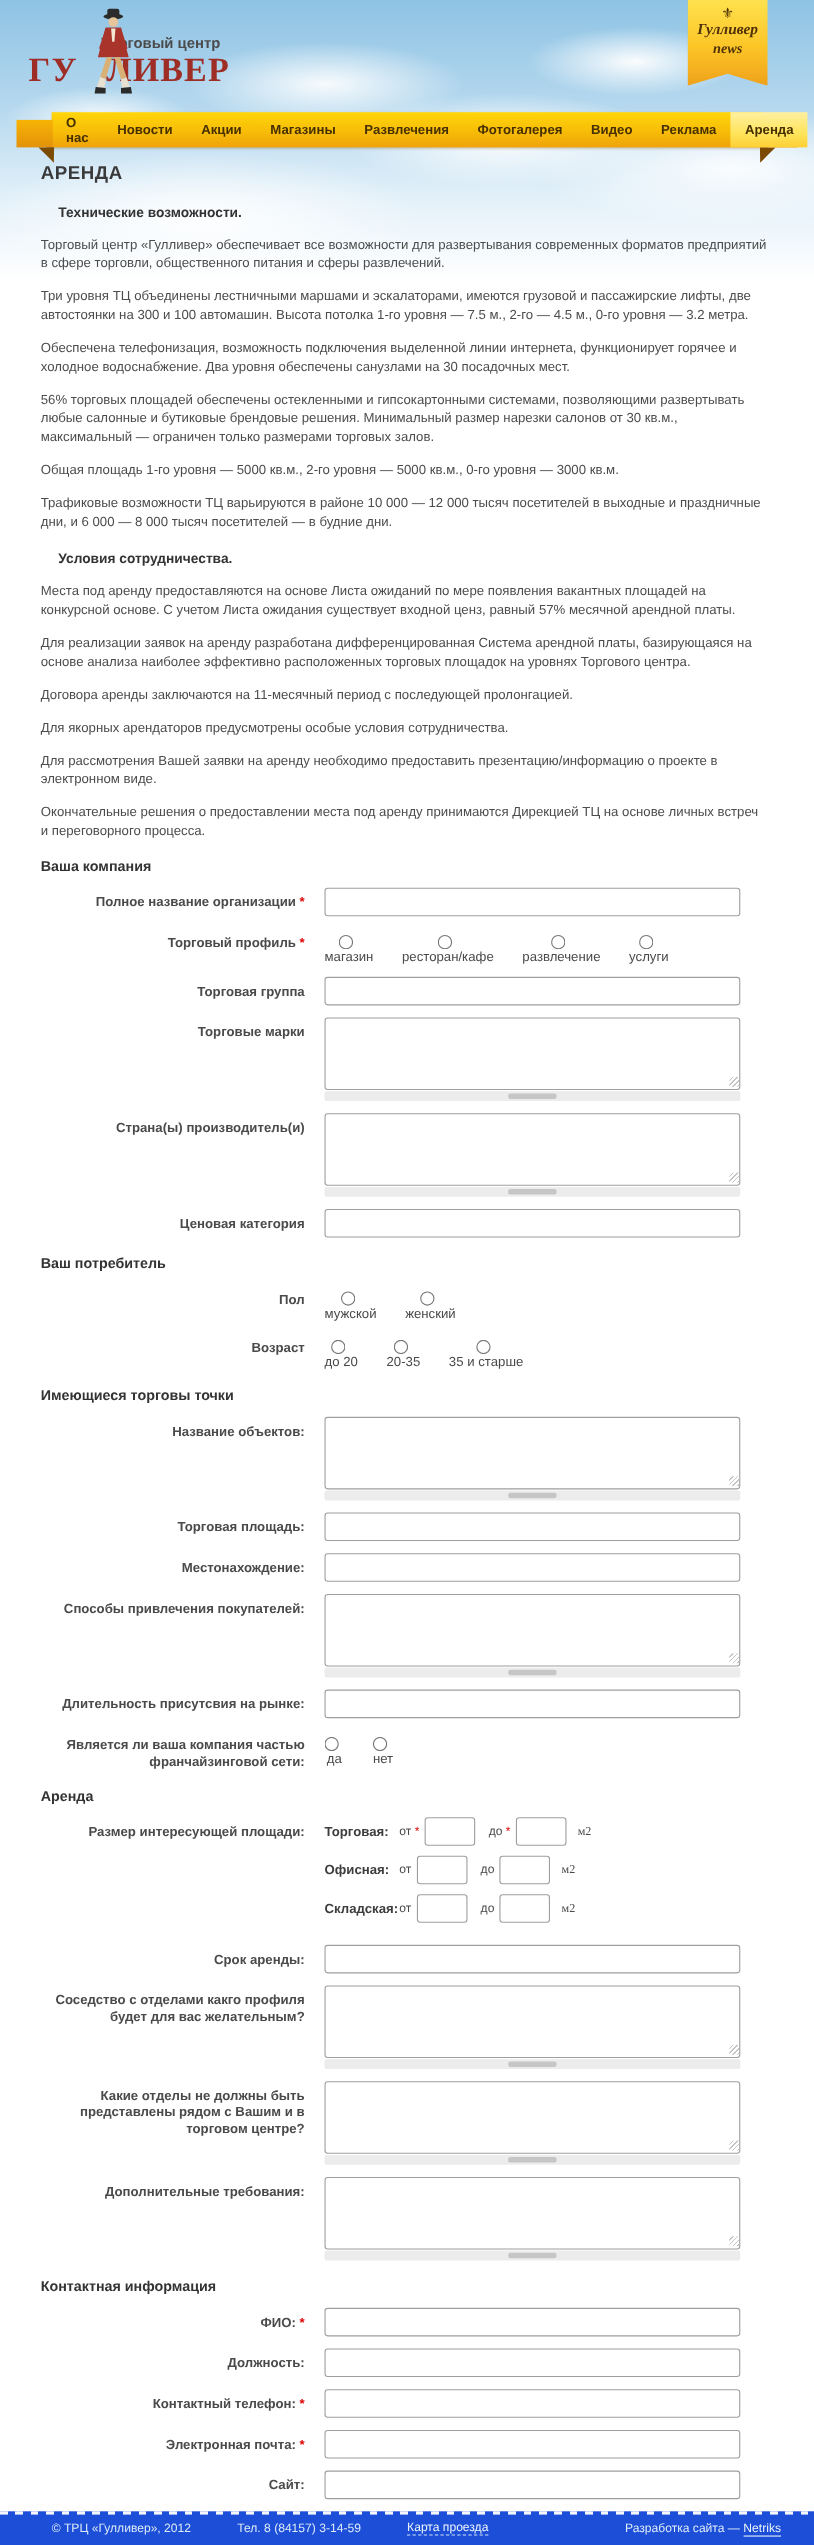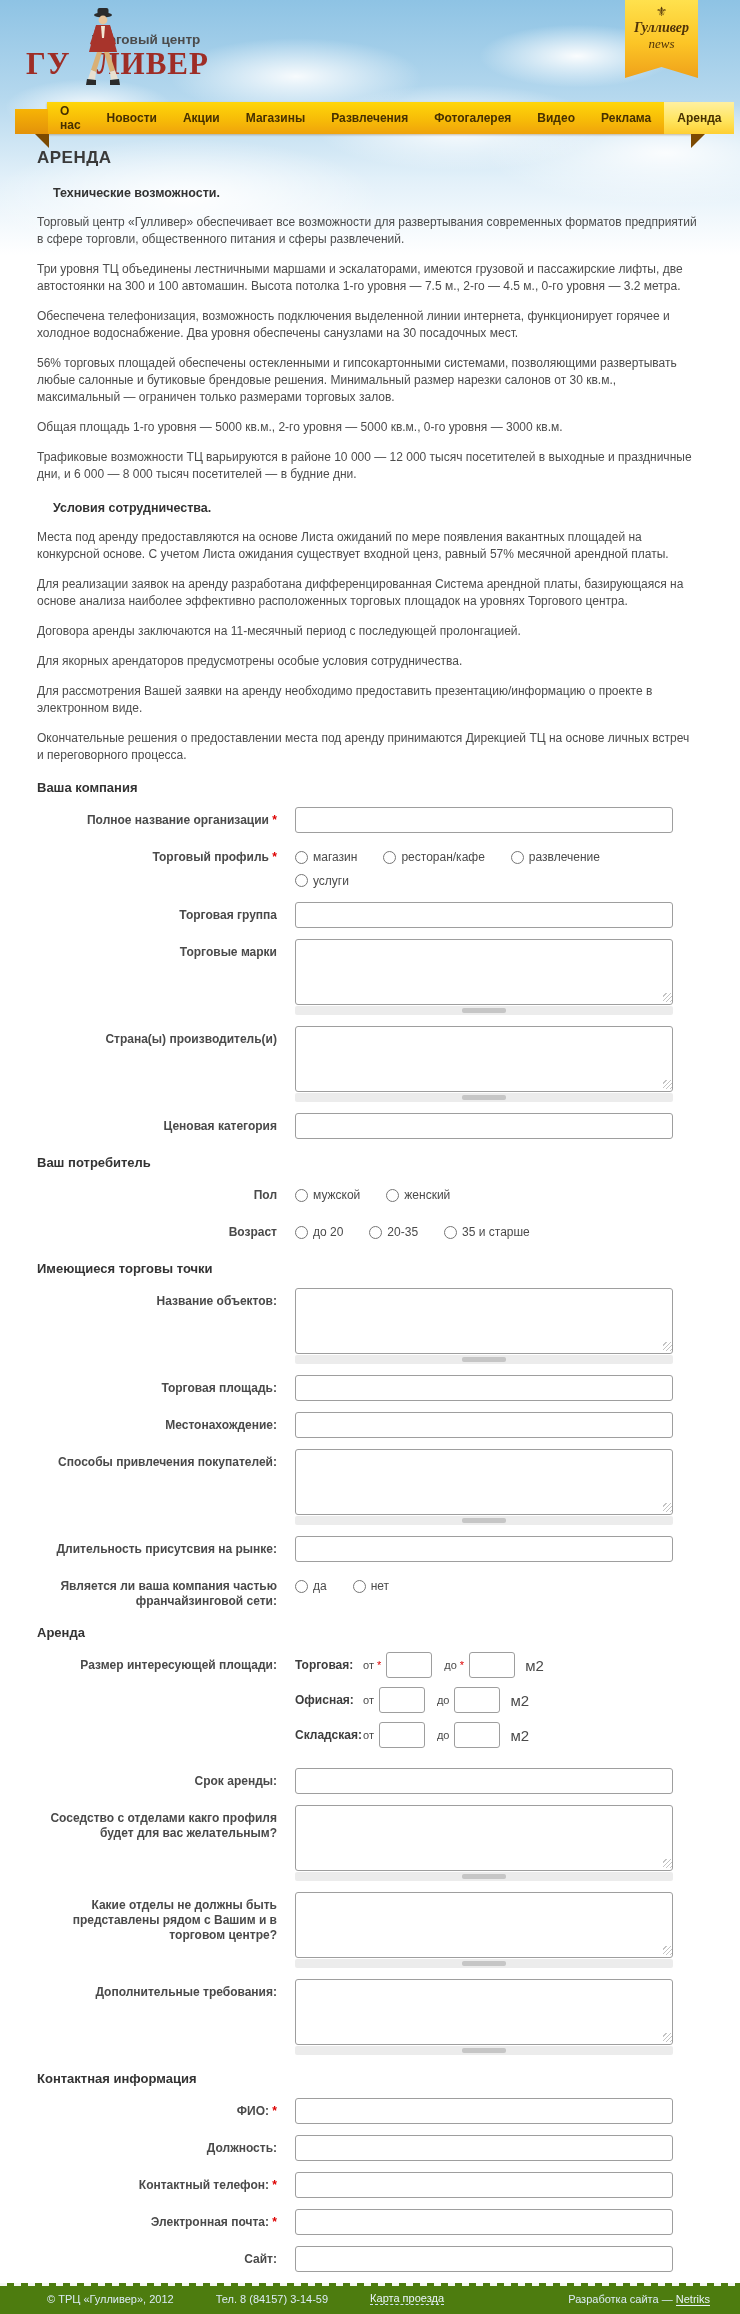--- a/index.html
+++ b/index.html
@@ -30,21 +30,21 @@
   
   .news-ribbon {
     position:absolute; left:625px; top:0; width:73px; height:78px; cursor:pointer;
     background:linear-gradient(180deg,#ffe14d 0%,#fcc526 55%,#efa11a 100%);
     clip-path:polygon(0 0,100% 0,100% 100%,50% 86%,0 100%);
     text-align:center; color:#4f3209;
     box-shadow:0 2px 3px rgba(0,0,0,.2);
   }
   .news-orn { font-size:13px; margin-top:5px; line-height:14px; }
   .news-l1 { font-family:"Liberation Serif", serif; font-style:italic; font-weight:bold; font-size:14px; margin-top:1px; }
-  .news-l2 { font-family:"Liberation Serif", serif; font-style:italic; font-weight:normal; font-size:13px; }
+  .news-l2 { font-family:"Liberation Serif", serif; font-style:italic; font-weight:bold; font-size:13px; }
 
   
   .nav { position:absolute; left:47px; right:47px; top:102px; height:32px;
     background:linear-gradient(180deg,#ffd60a 0%,#f7bc07 55%,#efa30b 100%);
     box-shadow:0 1px 2px rgba(120,70,0,.35);
     display:flex; justify-content:space-evenly; align-items:stretch; z-index:3; }
   .nav-tail { position:absolute; top:7px; width:33px; height:25px; background:linear-gradient(180deg,#f7b405,#e3920a); z-index:-1; }
   .nav-tail.left { left:-32px; }
   .nav-tail.right { right:-32px; }
   .nav-tail.left::after { content:""; position:absolute; right:-1px; top:25px; border:7px solid transparent; border-top-color:#7c4a02; border-right-color:#7c4a02; }
@@ -66,31 +66,31 @@
   .req { color:#dd0000; }
   .ffield { min-height:26px; }
   .tinput { width:378px; height:26px; border:1px solid #9e9e9e; border-radius:3px; background:#fff; padding:0 6px; font-size:12px; color:#333; }
   .ta-wrap { width:380px; }
   .tarea { display:block; width:378px; height:66px; border:1px solid #9e9e9e; border-radius:3px; background:#fff; padding:4px 6px; font-size:12px; color:#333; resize:none; }
   .ta-wrap { position:relative; }
   .ta-wrap::after { content:""; position:absolute; right:3px; top:54px; width:9px; height:9px;
     background:repeating-linear-gradient(135deg, transparent 0 2px, #b5b5b5 2px 3px); opacity:.8; }
   .ta-scroll { width:378px; height:9px; background:#ececec; border-radius:2px; margin-top:1px; position:relative; cursor:pointer; }
   .ta-thumb { position:absolute; left:50%; top:2px; margin-left:-22px; width:44px; height:5px; background:#c6c6c6; border-radius:2px; cursor:grab; }
-  .ropt { display:inline-flex; align-items:center; margin-right:26px; cursor:pointer; padding-top:6px; }
+  .ropt { display:inline-flex; align-items:center; margin-right:26px; cursor:pointer; padding-top:6px;flex-direction:column; }
   .ropt input { margin:0 5px 0 0; cursor:pointer; }
   .ropt-label { font-size:12px; color:#4a4a4a; }
   .size-line { display:flex; align-items:center; margin-bottom:9px; }
   .size-label { width:64px; font-size:12px; font-weight:bold; color:#3d3d3d; }
   .size-prep { font-size:11px; color:#4a4a4a; margin:0 5px 0 4px; }
   .sinput { width:46px; height:26px; border:1px solid #9e9e9e; border-radius:3px; margin-right:8px; padding:0 4px; font-size:12px; }
-  .size-unit { font-size:15px; color:#4a4a4a; margin-left:2px; }
-
-  
-  footer { position:absolute; left:0; bottom:0; width:740px; height:31px; background:#4d7c0f;
+  .size-unit { font-size:11px; color:#4a4a4a; margin-left:2px;font-family:Liberation Serif, serif; }
+
+  
+  footer { position:absolute; left:0; bottom:0; width:740px; height:31px; background:#1d4ed8;
     display:flex; align-items:center; font-size:11px; color:#dcebf7; z-index:4; }
   footer::before { content:""; position:absolute; top:0; left:0; right:0; height:3px;
     background:repeating-linear-gradient(90deg, rgba(255,255,255,.95) 0 7px, rgba(255,255,255,0) 7px 14px); }
   .ft-left { display:flex; gap:42px; margin-left:47px; align-items:center; }
   .ft-right { margin-left:auto; margin-right:30px; }
   .ft-link { color:#eaf4fb; text-decoration:none; border-bottom:1px dashed #d3e6f4; cursor:pointer; }
   .ft-link.solid { border-bottom:1px solid #eaf4fb; }
 </style>
 </head>
 <body>

